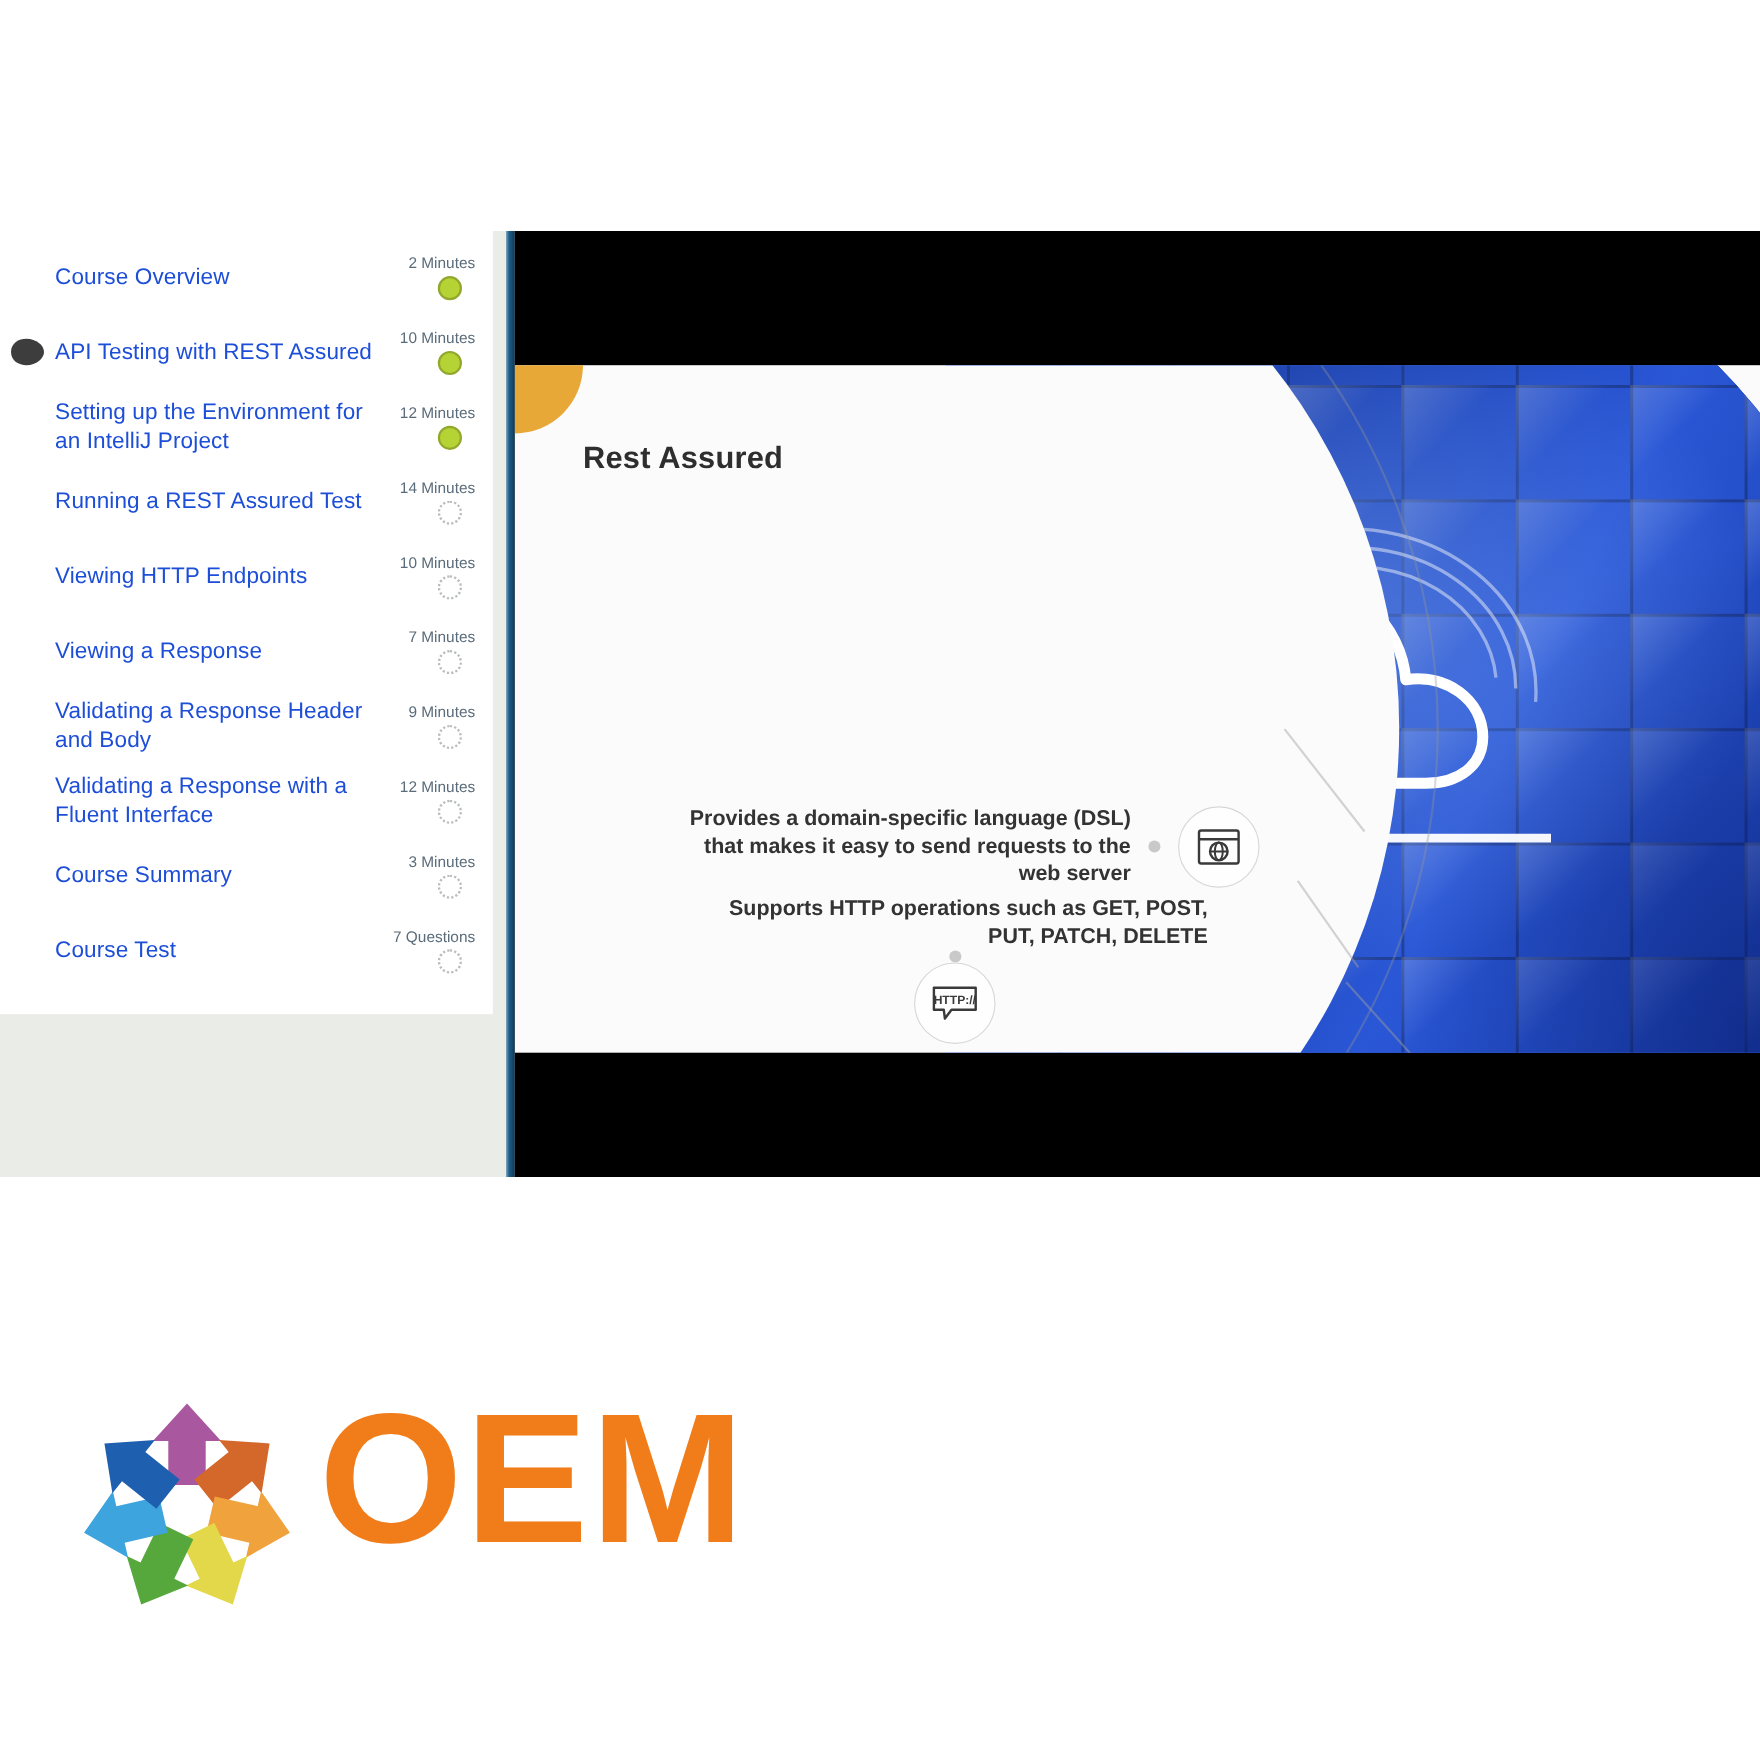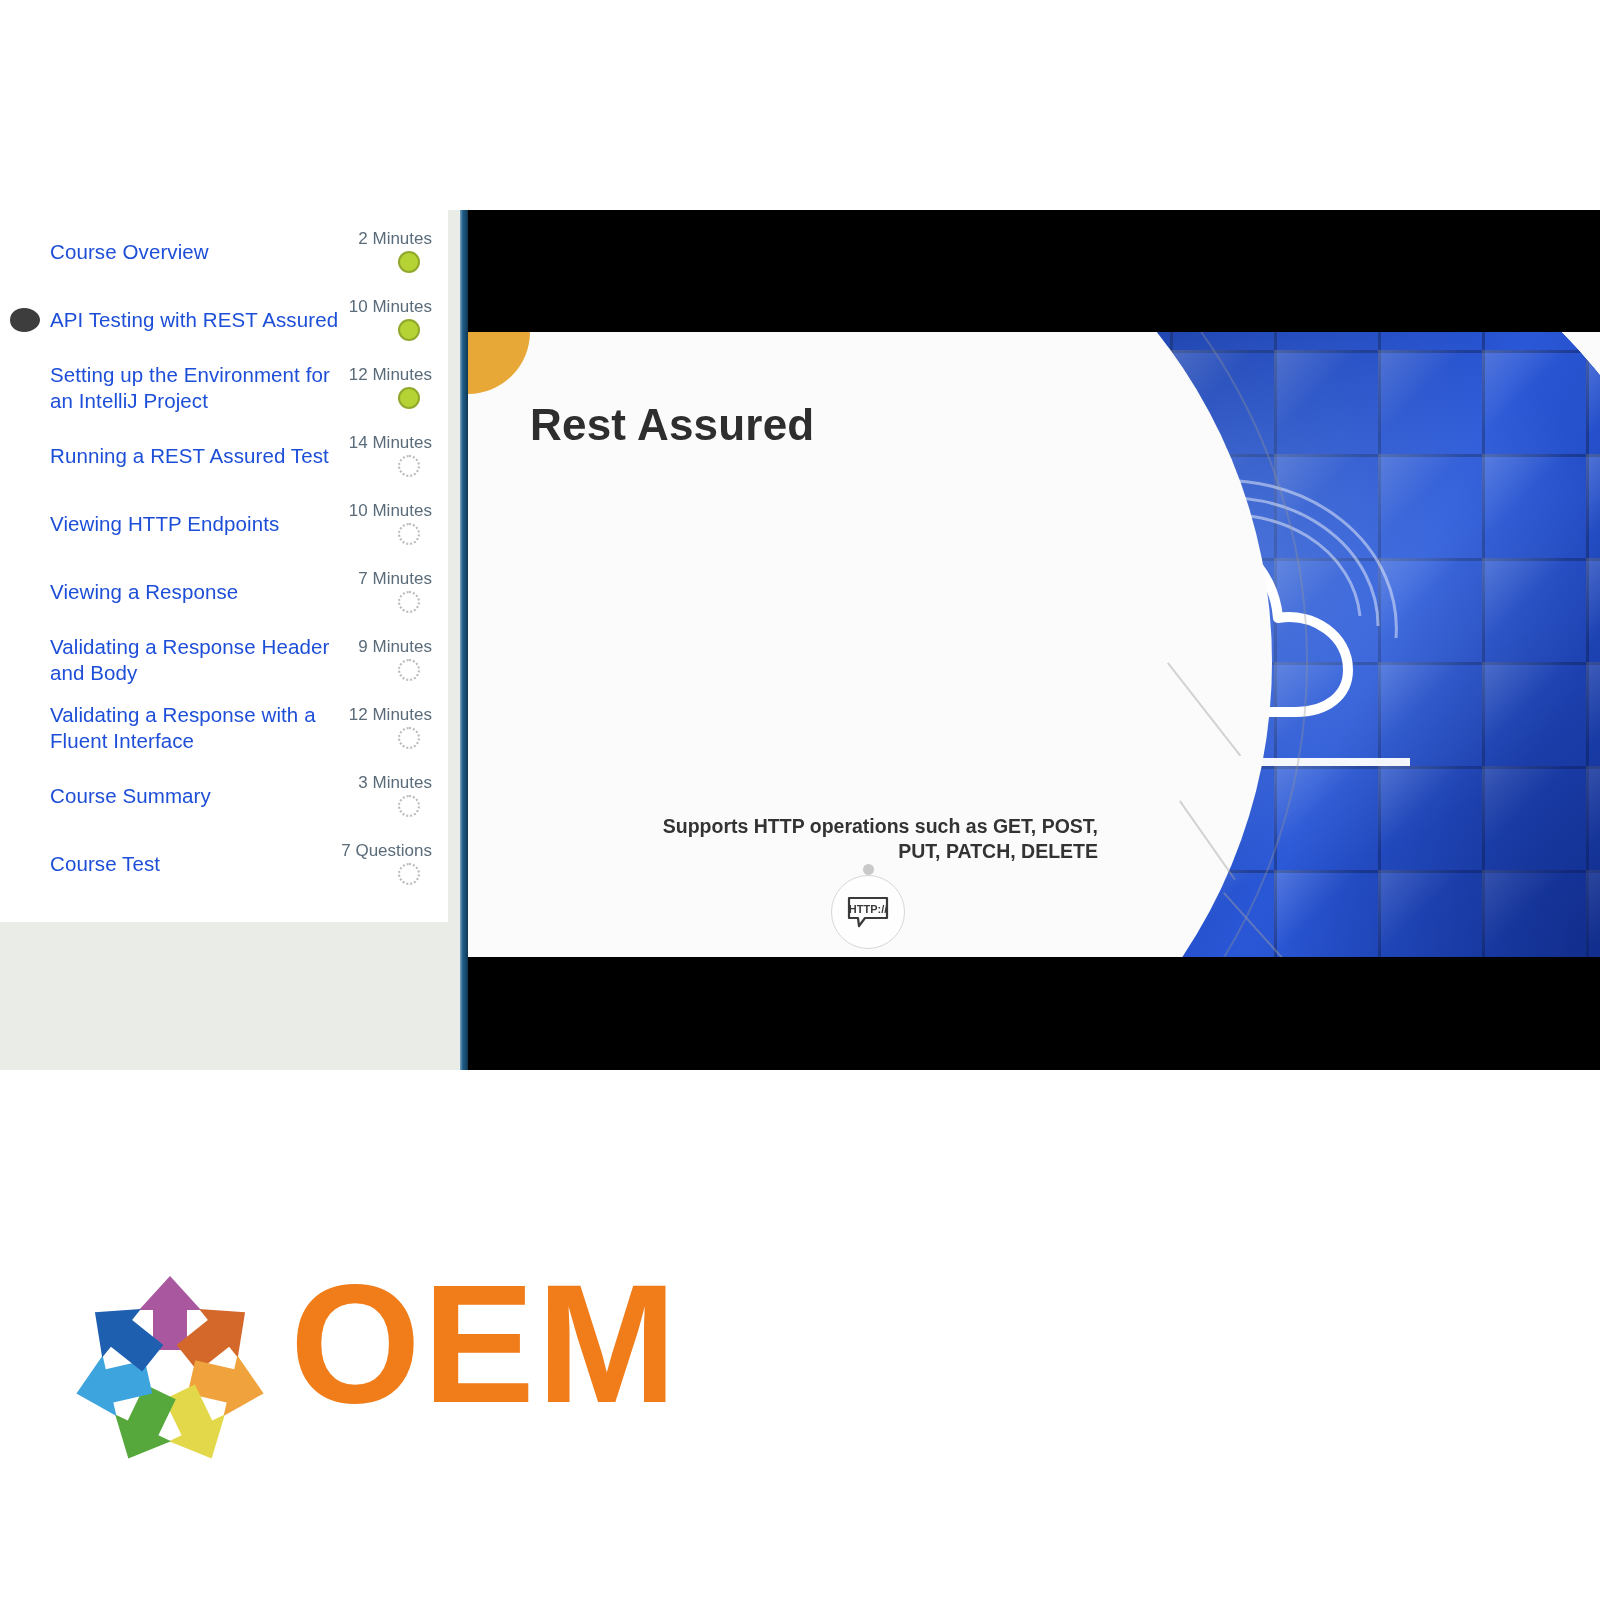--- a/index.html
+++ b/index.html
@@ -83,21 +83,21 @@
   }
   .oi-meta {
     flex: 0 0 auto;
     width: 86px;
     display: flex;
     flex-direction: column;
     align-items: flex-end;
     gap: 4px;
   }
   .oi-time {
-    font-size: 17px;
+    font-size: 14px;
     line-height: 16px;
     color: #5a6b7a;
     white-space: nowrap;
     text-align: right;
   }
   .oi-status {
     width: 22px;
     height: 22px;
     border-radius: 50%;
     box-sizing: border-box;
@@ -223,21 +223,21 @@
     border: 2px solid rgba(150,150,150,0.35);
     box-sizing: border-box;
     pointer-events: none;
   }
 
   
   #slide-title {
     position: absolute;
     left: 62px;
     top: 68px;
-    font-size: 44px;
+    font-size: 28px;
     font-weight: bold;
     color: #2e2e2e;
     letter-spacing: 0.2px;
   }
 
   .bullet-row {
     position: absolute;
     display: flex;
     align-items: center;
   }
@@ -445,20 +445,33 @@
         <div id="arc-overlay"></div>
         <div id="arc-line"></div>
       </div>
 
       <div id="slide-title">Rest Assured</div>
 
       <div class="connector" style="left:700px; top:330px; width:118px; transform: rotate(52deg);"></div>
       <div class="connector" style="left:712px; top:468px; width:96px; transform: rotate(55deg);"></div>
       <div class="connector" style="left:756px; top:560px; width:130px; transform: rotate(48deg);"></div>
 
+      <div class="bullet-row" id="bullet-1">
+        <div class="bullet-text">Provides a domain-specific language (DSL) that makes it easy to send requests to the web server</div>
+        <div class="bullet-dot"></div>
+        <div class="bullet-circle">
+          <svg width="42" height="42" viewBox="0 0 42 42" xmlns="http://www.w3.org/2000/svg">
+            <rect x="3" y="6" width="36" height="30" rx="2" fill="none" stroke="#3a3a3a" stroke-width="2.2"></rect>
+            <path d="M3 14 H39" stroke="#3a3a3a" stroke-width="2.2"></path>
+            <circle cx="21" cy="25" r="8" fill="none" stroke="#3a3a3a" stroke-width="2.2"></circle>
+            <ellipse cx="21" cy="25" rx="3.6" ry="8" fill="none" stroke="#3a3a3a" stroke-width="1.8"></ellipse>
+            <path d="M13 25 H29" stroke="#3a3a3a" stroke-width="1.8"></path>
+          </svg>
+        </div>
+      </div>
 
       <div class="bullet-row" id="bullet-2">
         <div class="bullet-text">Supports HTTP operations such as GET, POST, PUT, PATCH, DELETE</div>
         <div class="bullet-dot"></div>
         <div class="bullet-circle">
           <svg width="46" height="40" viewBox="0 0 46 40" xmlns="http://www.w3.org/2000/svg">
             <path d="M4 6 H42 V26 H20 L14 34 L13 26 H4 Z" fill="none" stroke="#3a3a3a" stroke-width="2.2" stroke-linejoin="round"></path>
             <text x="23" y="21" font-family="'Liberation Sans', sans-serif" font-size="11" font-weight="bold" fill="#3a3a3a" text-anchor="middle">HTTP://</text>
           </svg>
         </div>

